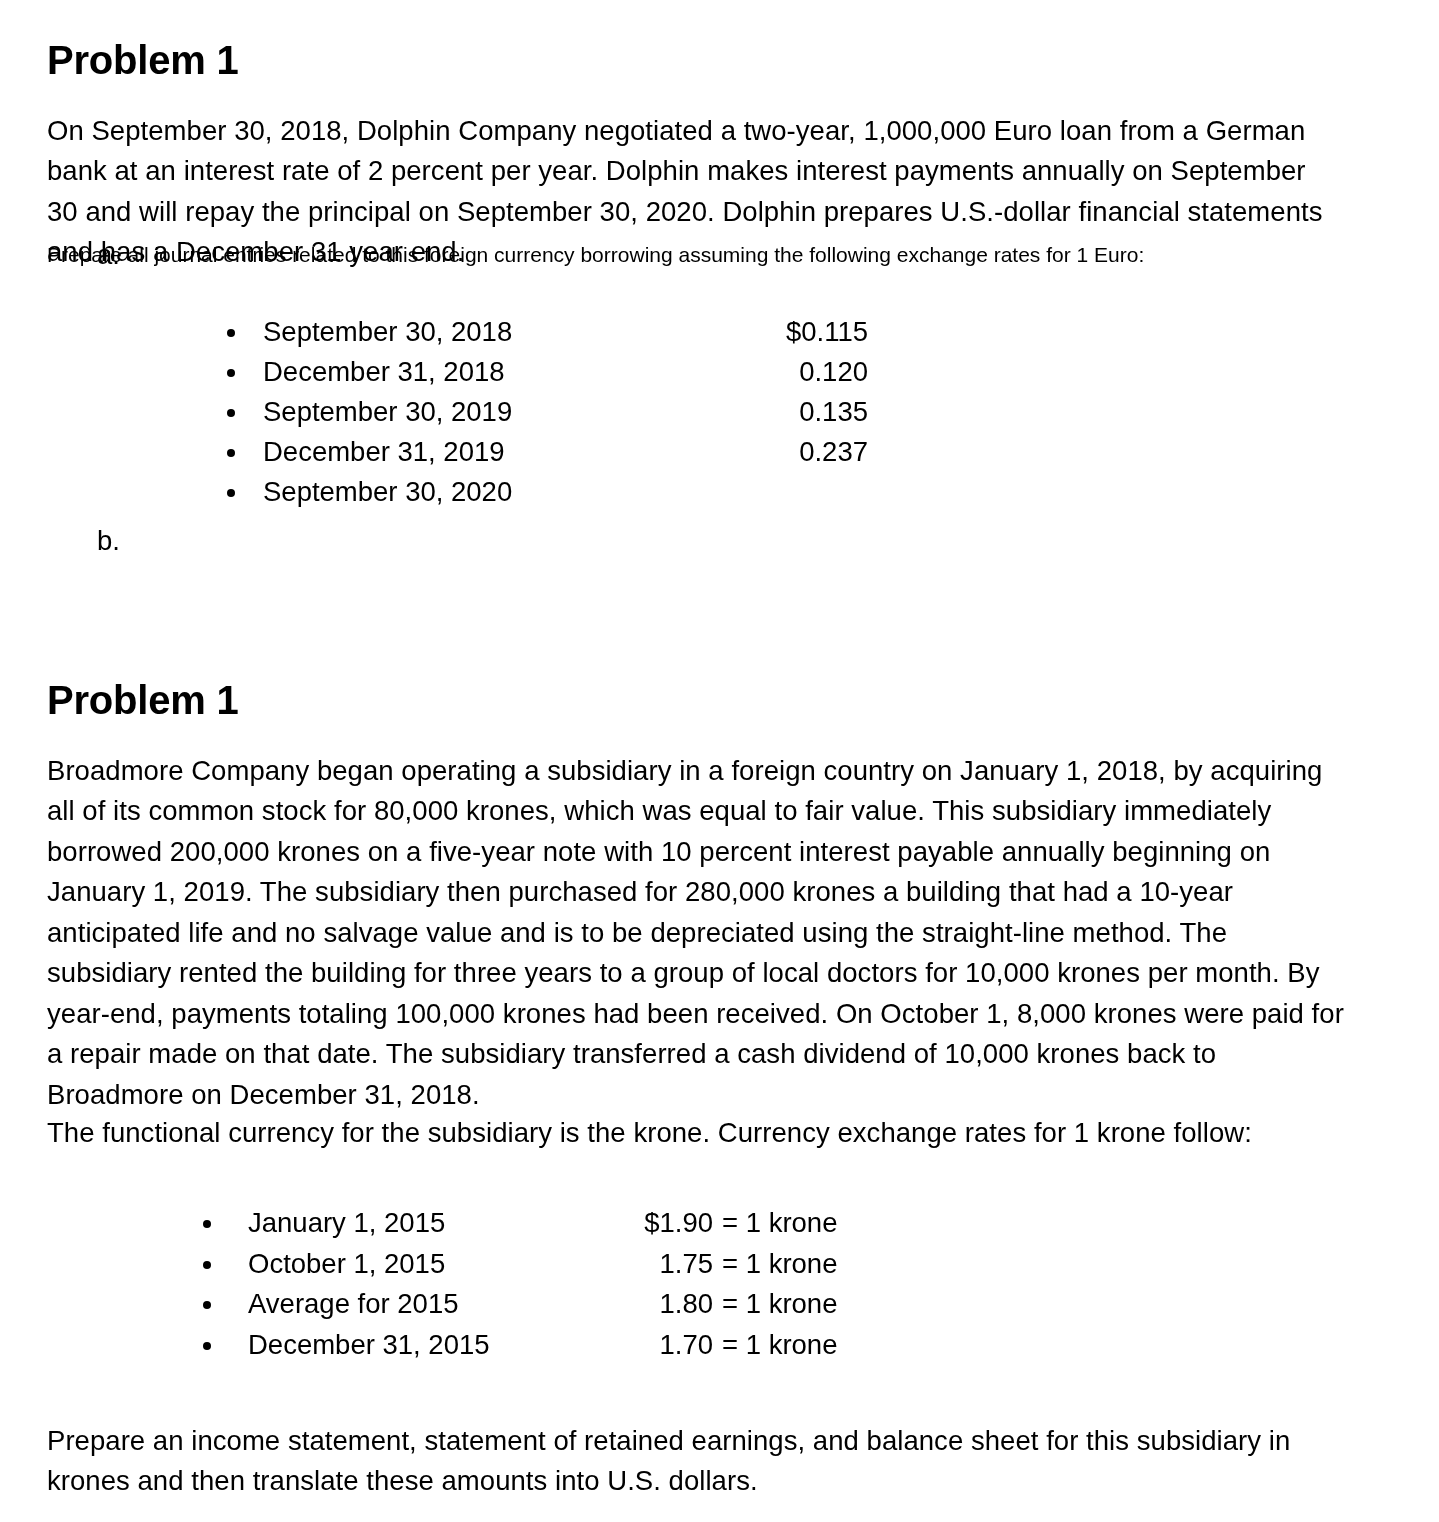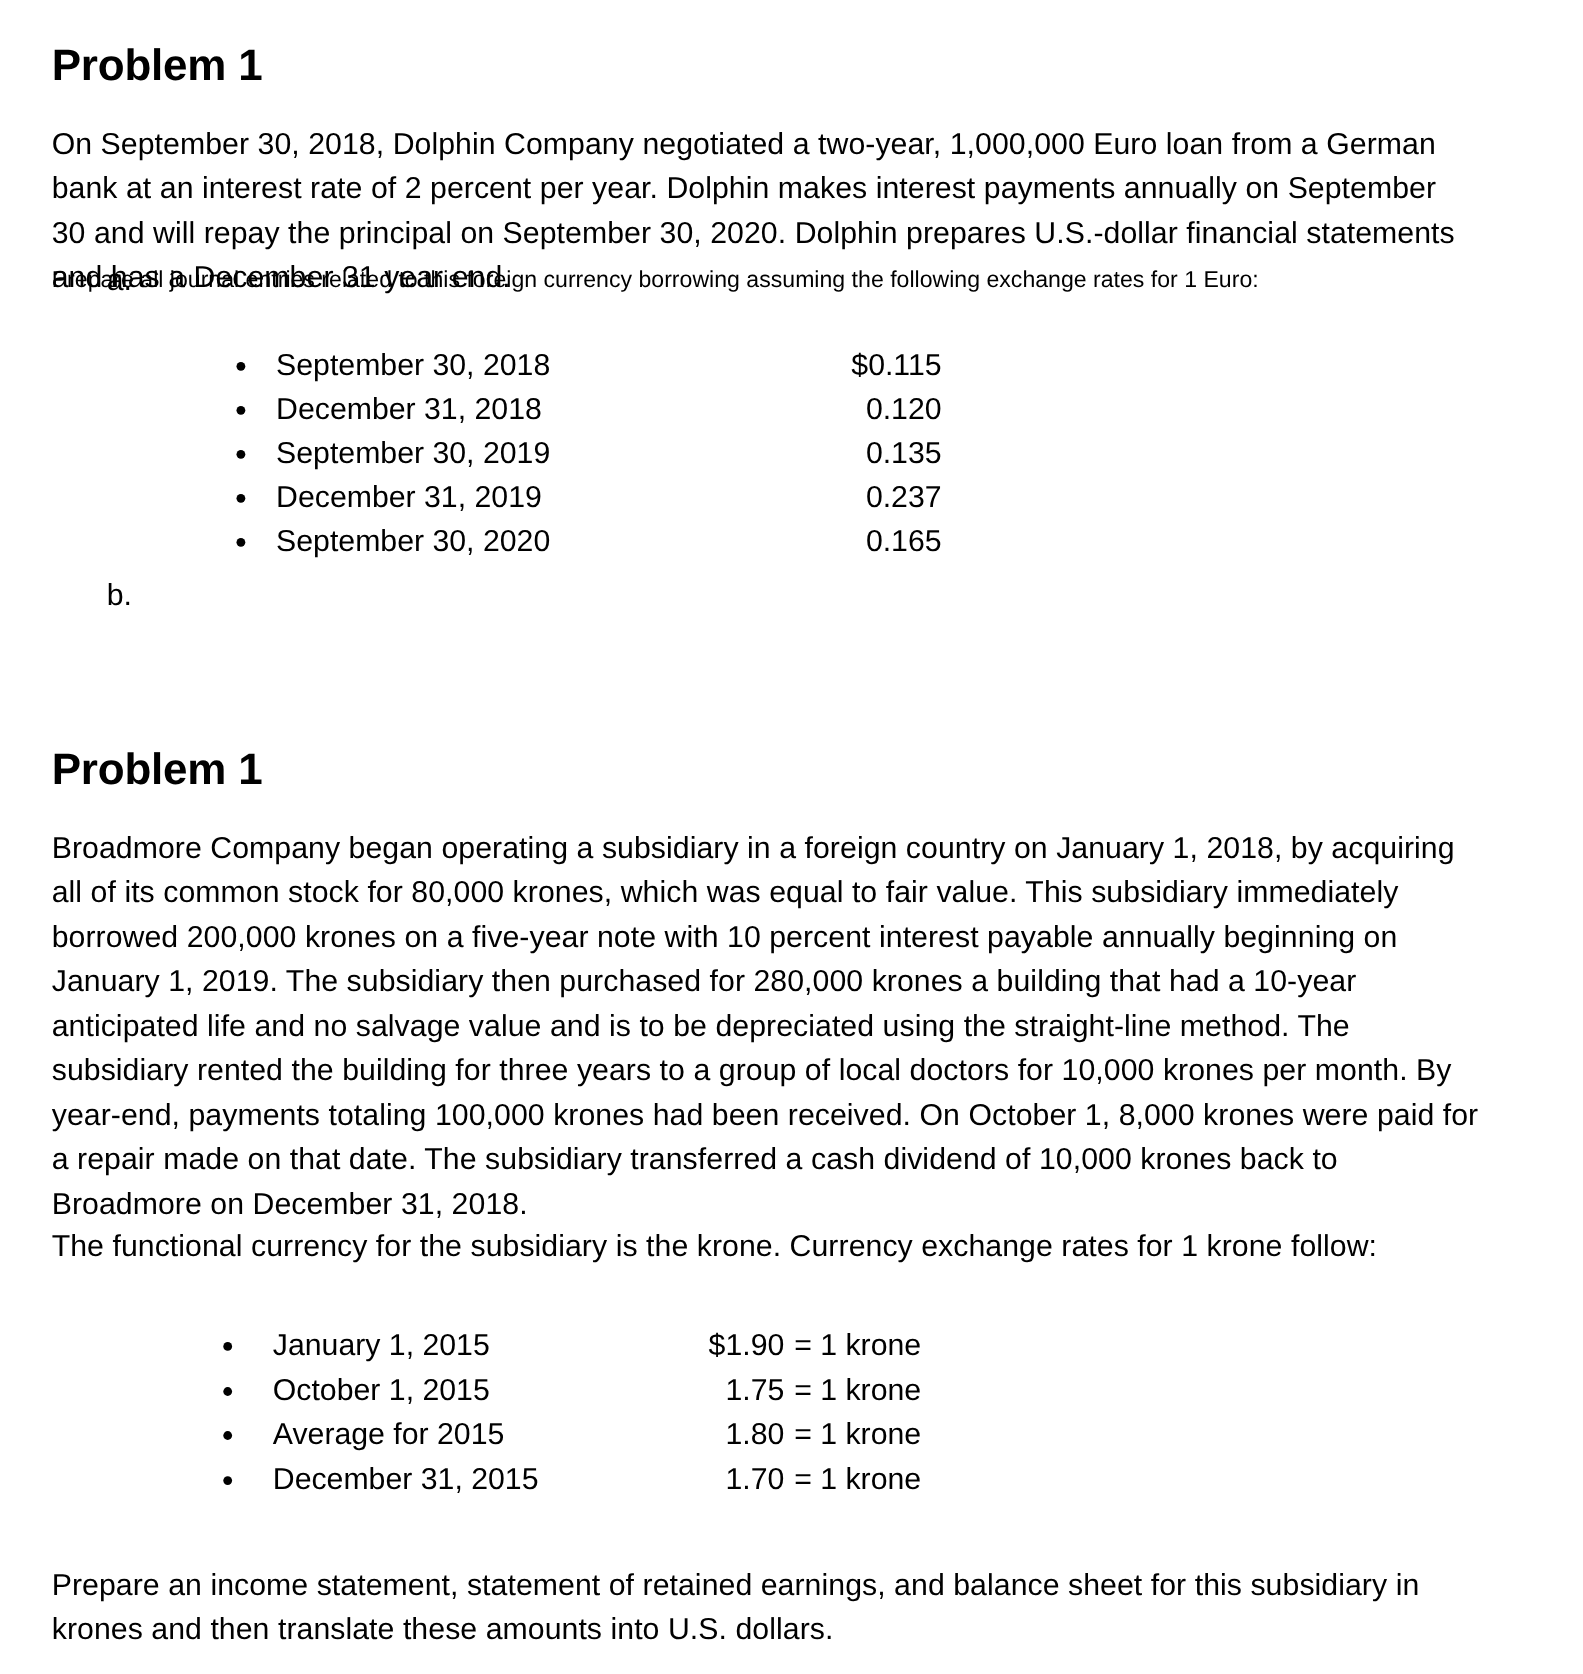--- a/index.html
+++ b/index.html
@@ -98,20 +98,21 @@
   .rate-list {
     position: absolute;
     margin: 0;
     padding: 0;
     list-style: none;
   }
   #rate-list-euro {
     left: 0;
     top: 312px;
     width: 900px;
+    padding-left: 12px;
   }
   #rate-list-krone {
     left: 0;
     top: 1203px;
     width: 900px;
   }
 
   .rate-row {
     position: relative;
     height: 40px;
@@ -195,21 +196,20 @@
       <span class="rate-value">0.135</span>
     </li>
     <li class="rate-row">
       <span class="bullet-dot"></span>
       <span class="rate-label">December 31, 2019</span>
       <span class="rate-value">0.237</span>
     </li>
     <li class="rate-row">
       <span class="bullet-dot"></span>
       <span class="rate-label">September 30, 2020</span>
-      <span class="rate-value">0.165</span>
     </li>
   </ul>
 
   <div class="sub-item" id="sub-b">
     <span class="sub-marker">b.</span>
   </div>
 
   <h1 class="problem-heading" id="heading-2">Problem 1</h1>
 
   <p class="para" id="para-2">Broadmore Company began operating a subsidiary in a foreign country on January 1, 2018, by acquiring all of its common stock for 80,000 krones, which was equal to fair value. This subsidiary immediately borrowed 200,000 krones on a five-year note with 10 percent interest payable annually beginning on January 1, 2019. The subsidiary then purchased for 280,000 krones a building that had a 10-year anticipated life and no salvage value and is to be depreciated using the straight-line method. The subsidiary rented the building for three years to a group of local doctors for 10,000 krones per month. By year-end, payments totaling 100,000 krones had been received. On October 1, 8,000 krones were paid for a repair made on that date. The subsidiary transferred a cash dividend of 10,000 krones back to Broadmore on December 31, 2018.</p>

